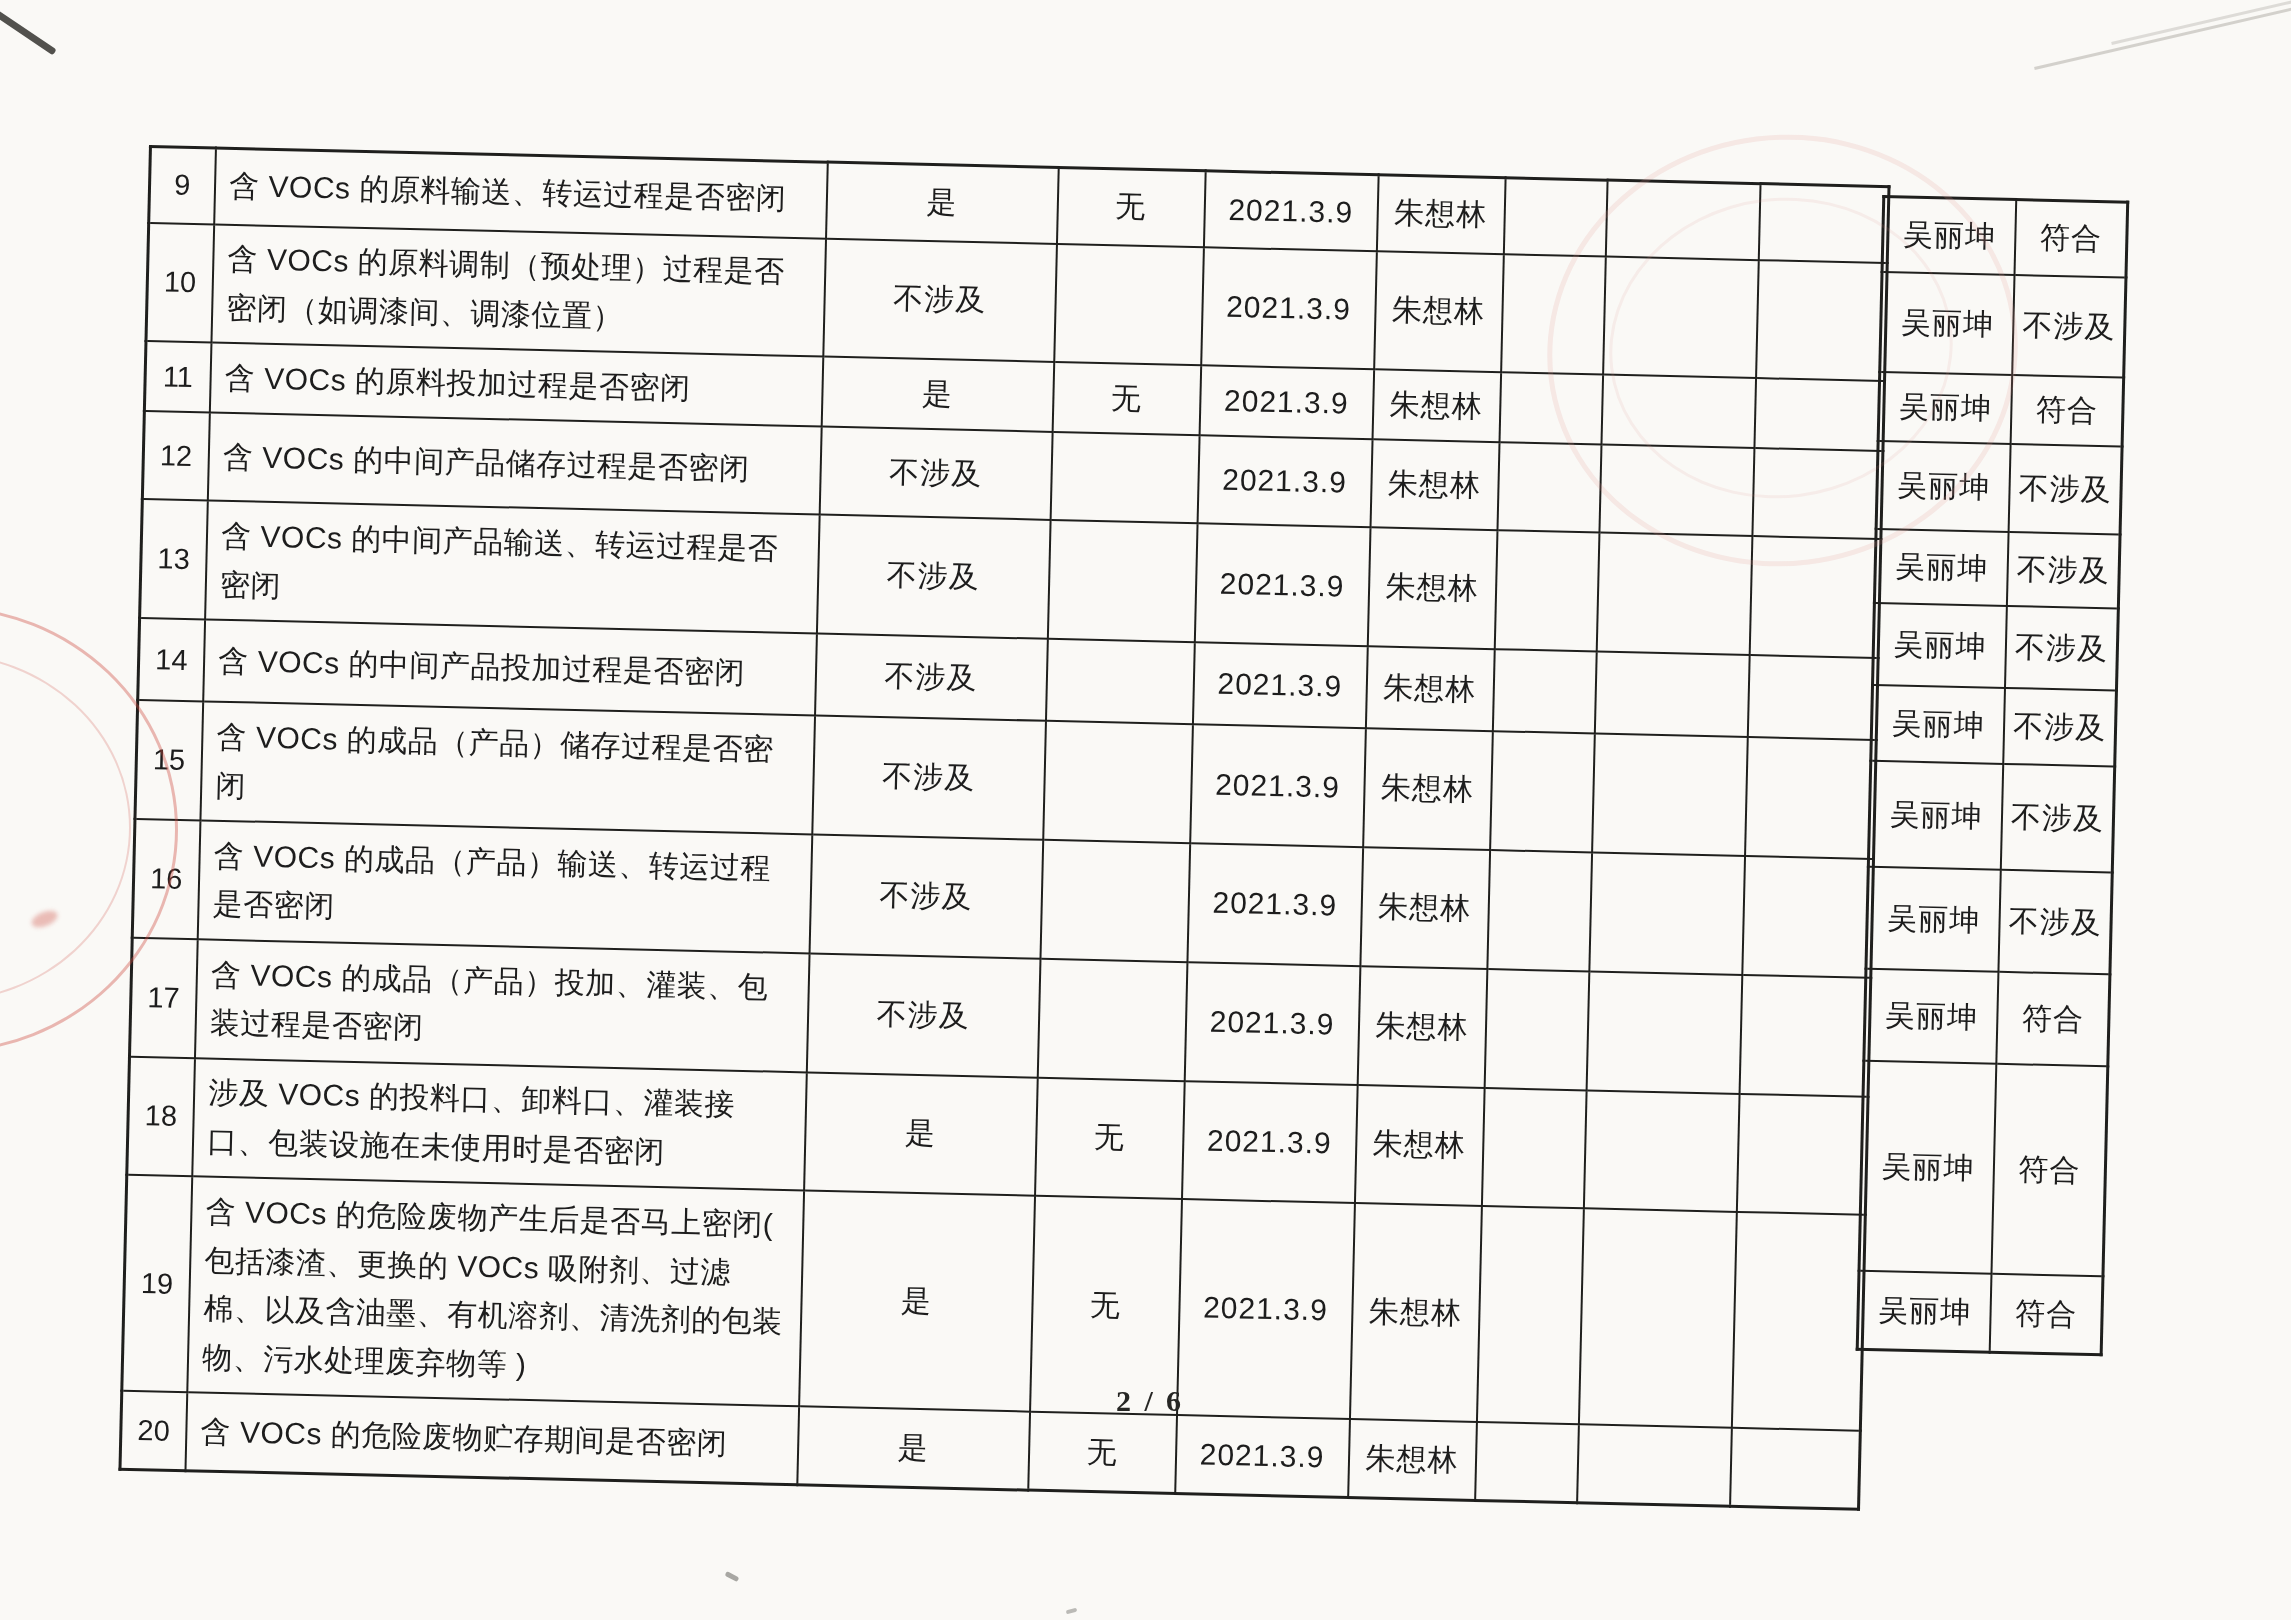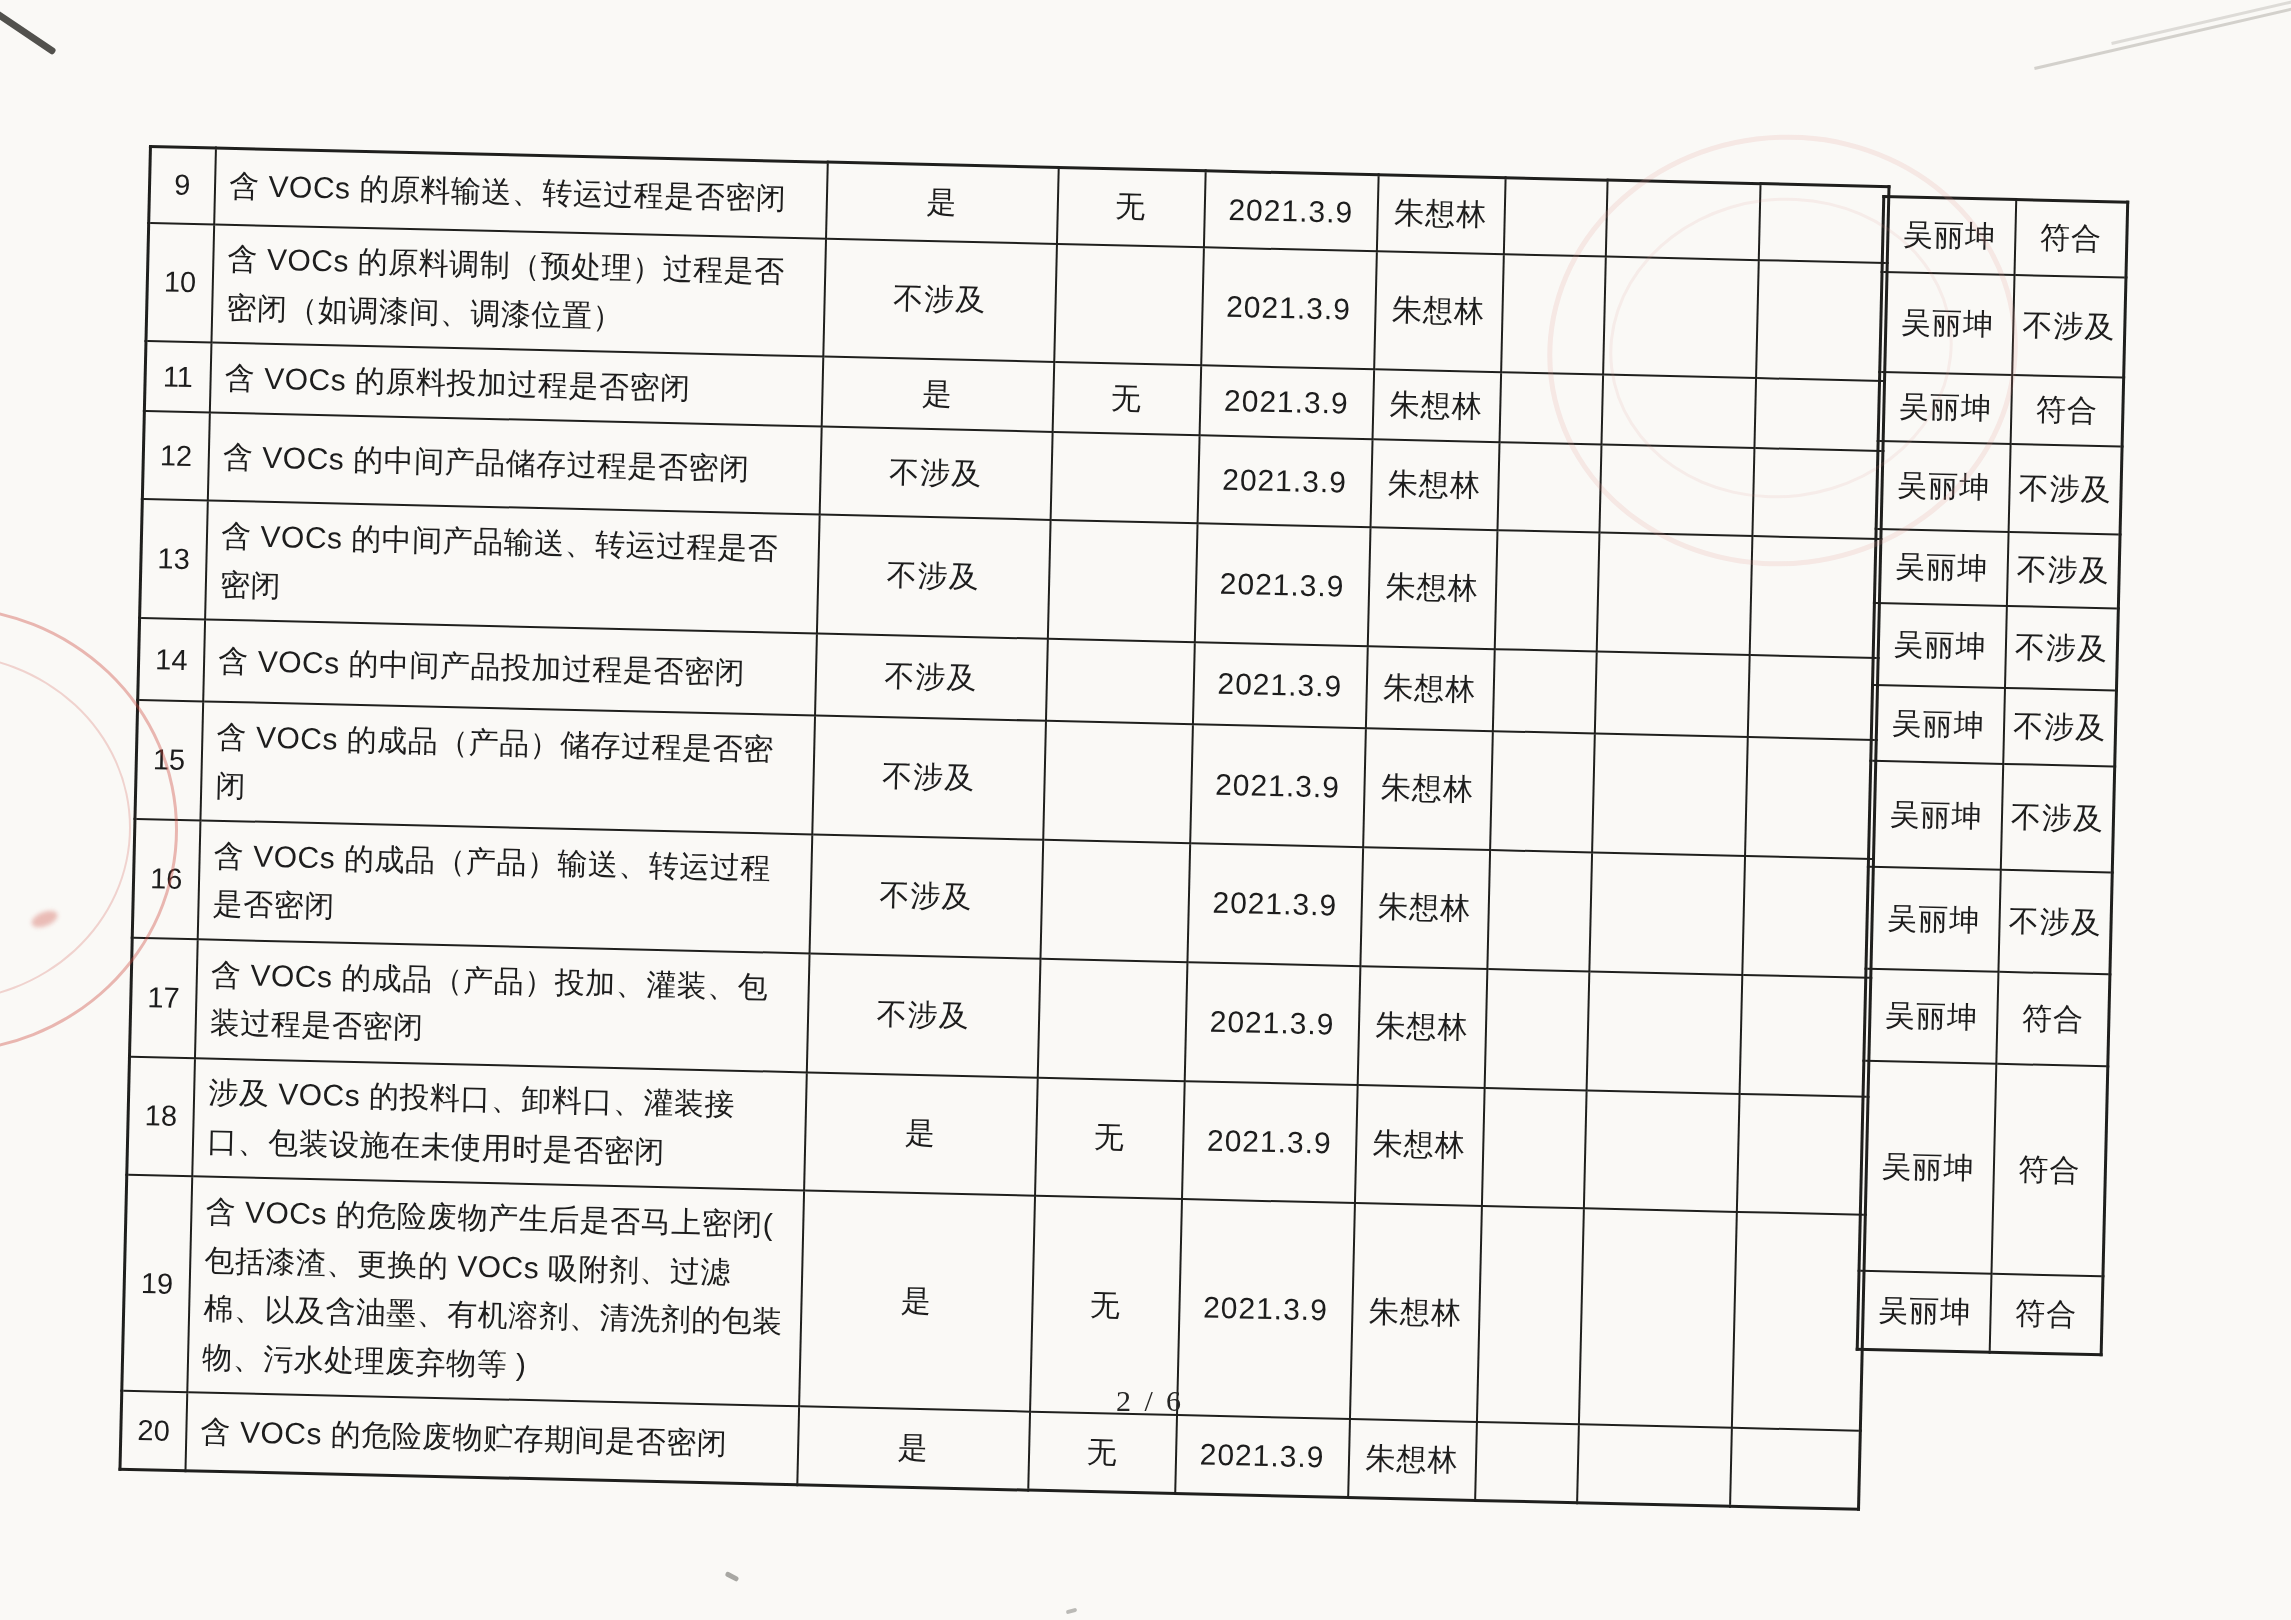--- a/index.html
+++ b/index.html
@@ -47,21 +47,21 @@
   .main tr:nth-child(8), .side tr:nth-child(8){height:106px;}
   .main tr:nth-child(9), .side tr:nth-child(9){height:102px;}
   .main tr:nth-child(10), .side tr:nth-child(10){height:92px;}
   .main tr:nth-child(11), .side tr:nth-child(11){height:210px;}
   .main tr:nth-child(12), .side tr:nth-child(12){height:78px;}
 
   .page-no{
     position:absolute;left:1150px;top:1384px;
     transform:translateX(-50%);
     font-family:"Liberation Serif", serif;
-    font-weight:normal;font-size:30px;letter-spacing:2.9px;
+    font-weight:bold;font-size:30px;letter-spacing:2.9px;
     color:#262624;
     text-align:center;
   }
 
   
   .stamp{position:absolute;border-radius:50%;pointer-events:none;}
   .stamp-left-outer{left:-289px;top:606px;width:461px;height:441px;border:3.9px solid rgba(204,74,62,0.38);}
   .stamp-left-inner{left:-247px;top:653px;width:374px;height:345px;border:2.9px solid rgba(204,74,62,0.22);}
   .stamp-left-smudge{left:31px;top:912px;width:27.4px;height:13.7px;background:rgba(204,74,62,0.35);transform:rotate(-22deg);filter:blur(2px);border-radius:50%;}
   .stamp-right-outer{left:1547px;top:135px;width:461px;height:421px;border:5.9px solid rgba(226,150,140,0.17);transform:rotate(-7deg);}

